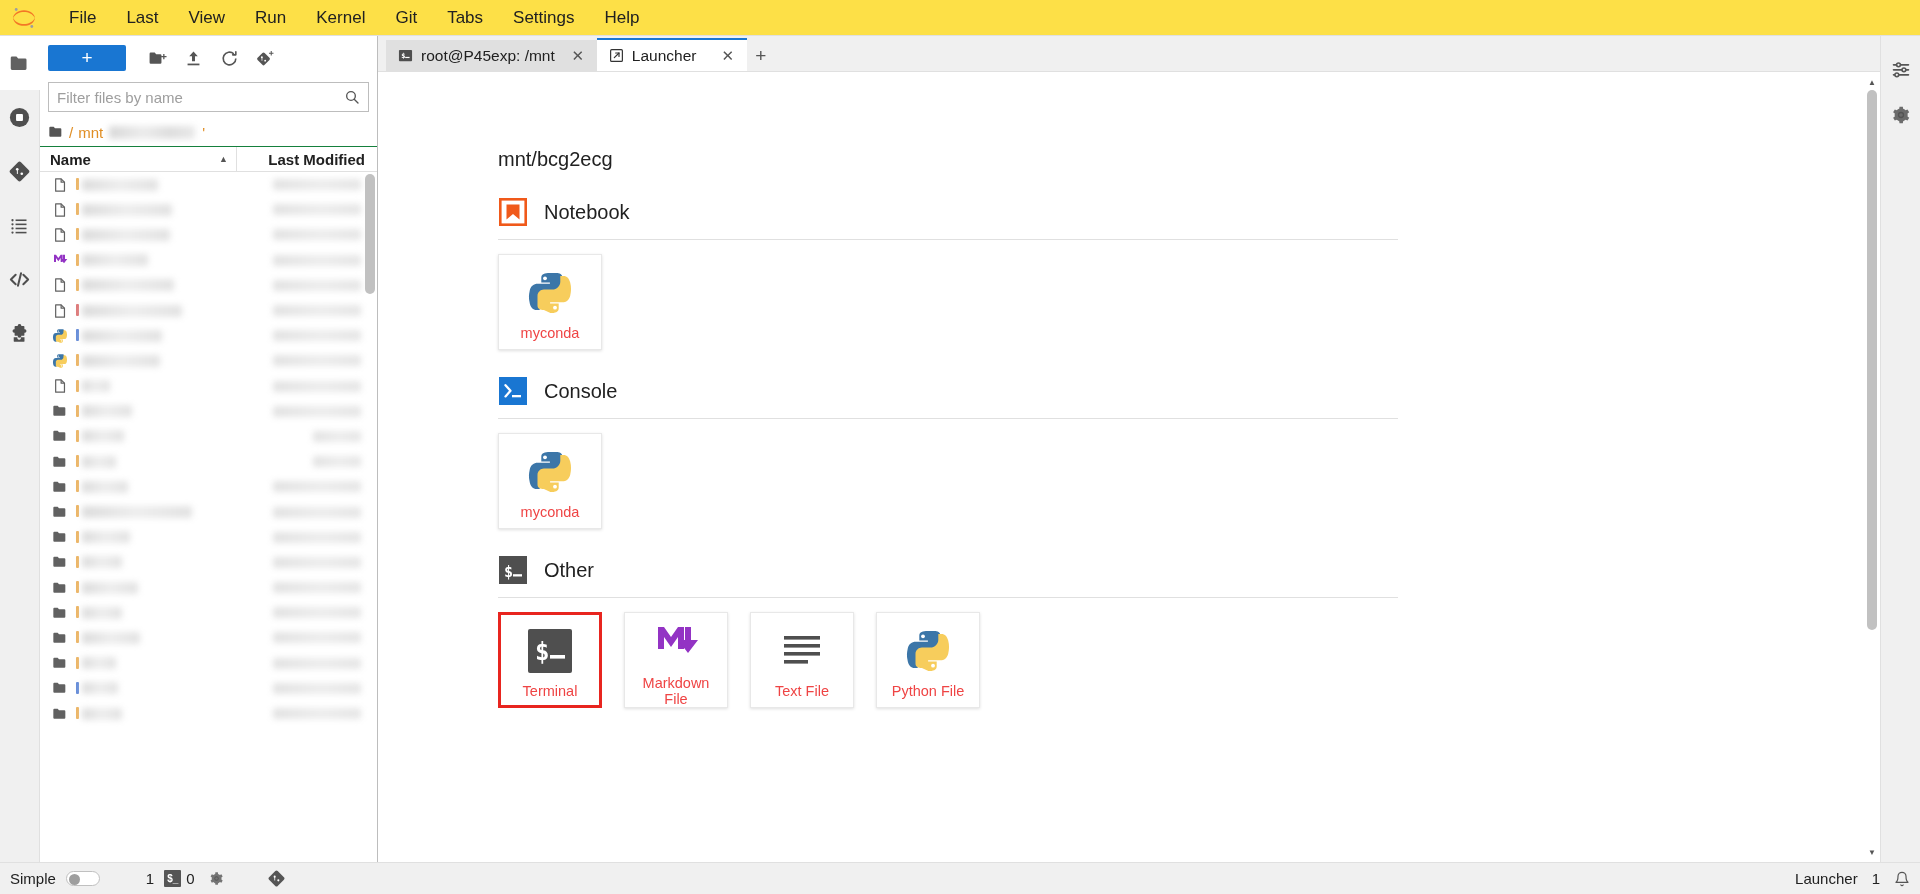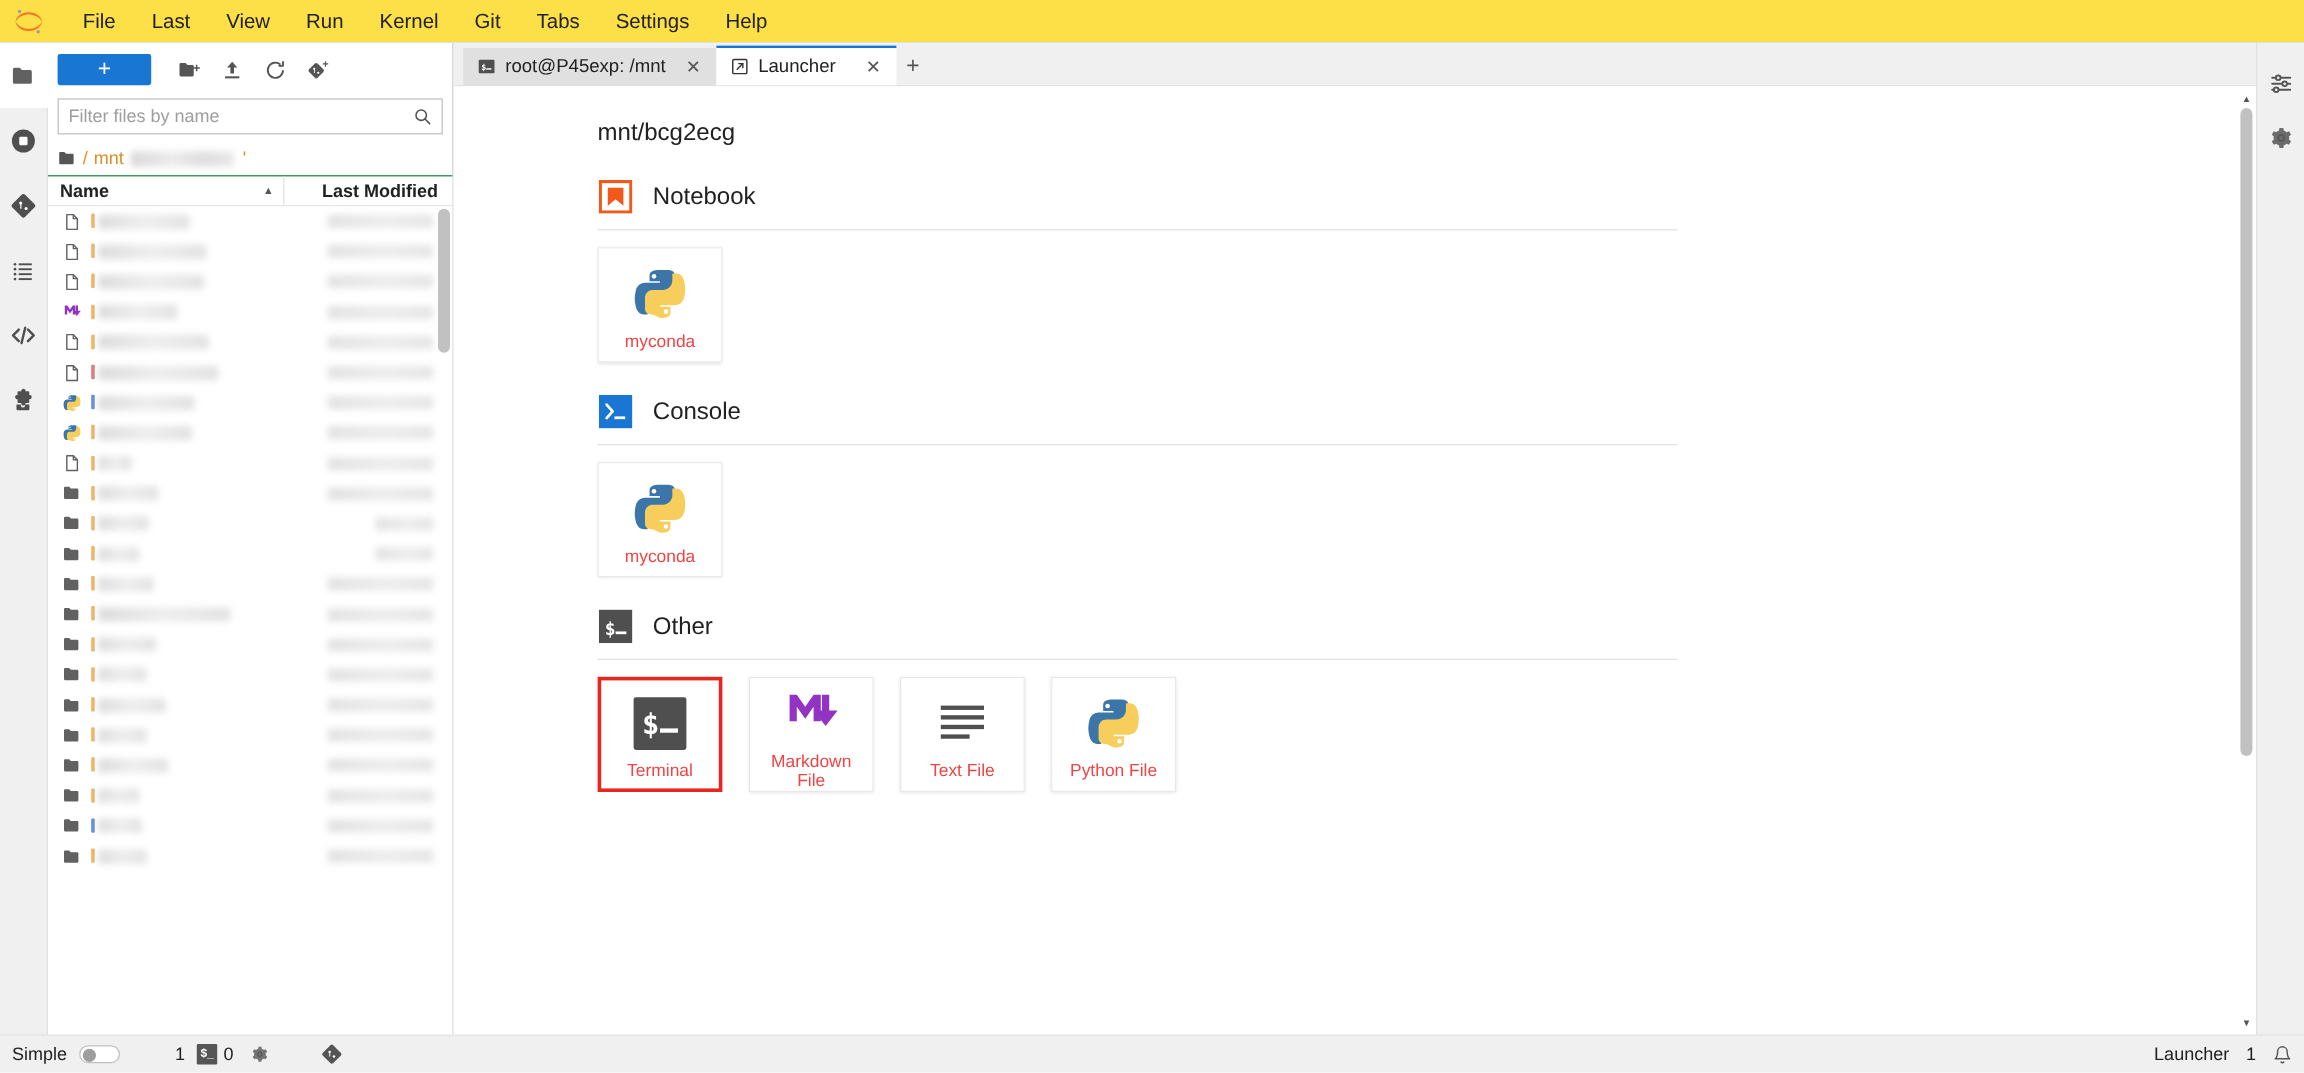--- a/index.html
+++ b/index.html
@@ -243,20 +243,21 @@
   }
   .launcher {
     position: absolute; inset: 0;
     padding: 28px 0 0 120px;
     overflow: hidden;
   }
   .lx-title {
     font-size: 20px; color: #212121;
     margin-bottom: 26px;
     font-weight: 400;
+    margin-top: 48px;
   }
   .lx-section { margin-bottom: 4px; }
   .lx-sec-head {
     display: flex; align-items: center;
     gap: 16px;
     padding-bottom: 12px;
   }
   .lx-sec-head .sec-ico {
     width: 30px; height: 30px;
     display: flex; align-items: center; justify-content: center;

